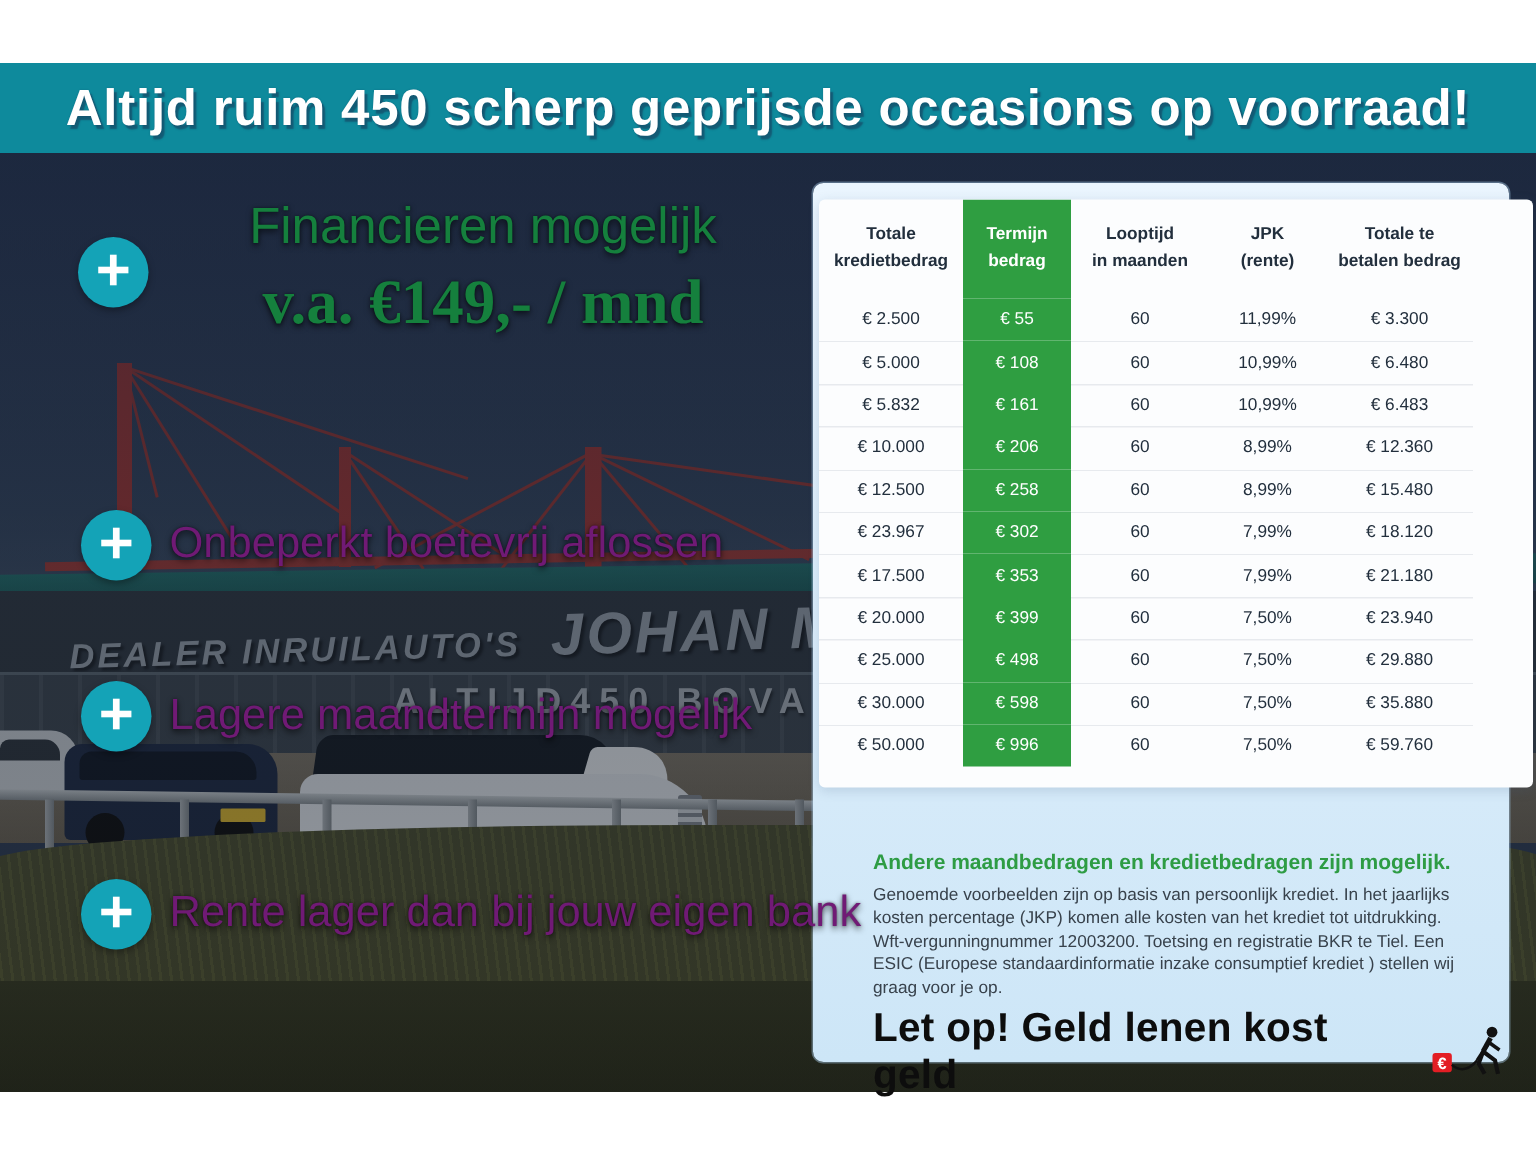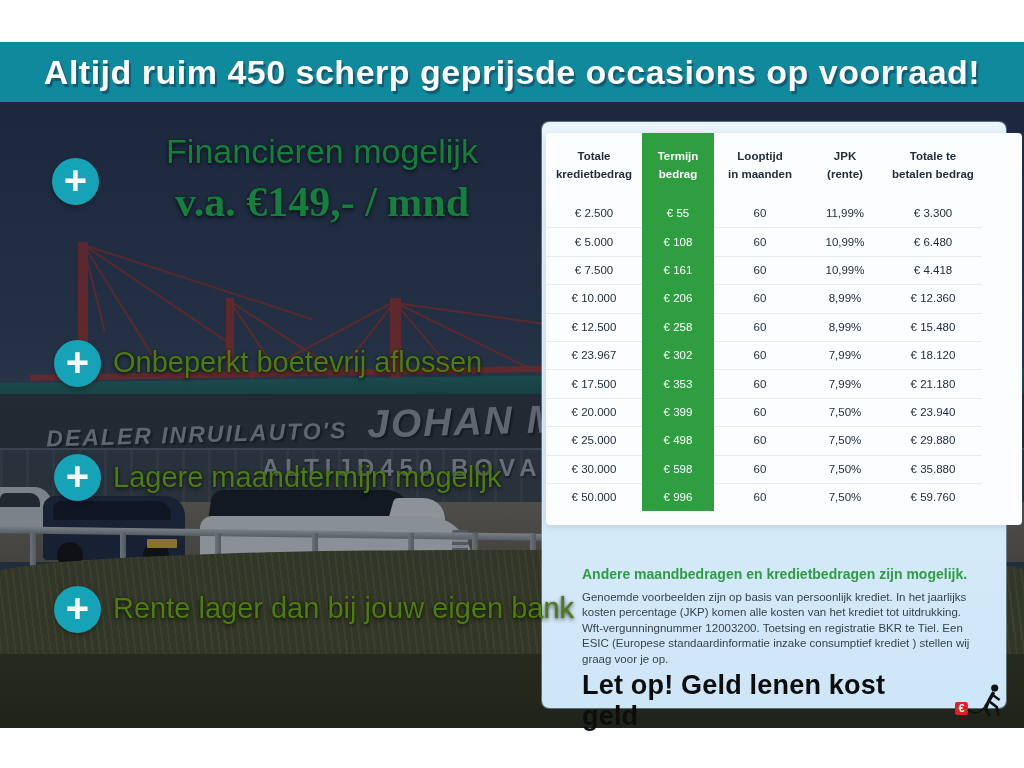--- a/index.html
+++ b/index.html
@@ -54,21 +54,21 @@
   .grass{left:-10px;top:448px;width:1044px;height:190px;background:#474a2c;border-radius:45% 30% 0 0/26px;z-index:7;
     background-image:repeating-linear-gradient(83deg,rgba(110,115,60,.35) 0 2px,rgba(0,0,0,0) 2px 7px);}
   .grass-front{left:0;top:552px;width:1024px;height:80px;background:linear-gradient(180deg,#34371f,#272a18);z-index:8;}
   .photo-overlay{left:0;top:0;width:1024px;height:626px;z-index:9;
     background:linear-gradient(180deg,rgba(22,32,52,.62) 0%,rgba(22,30,44,.46) 45%,rgba(16,20,26,.36) 100%);}
 
   
   .plus{width:47px;height:47px;border-radius:50%;background:#14a3b7;color:#ffffff;display:flex;align-items:center;justify-content:center;
     z-index:30;box-shadow:0 2px 5px rgba(0,0,0,.35);}
   .plus span{font-size:40px;font-weight:800;line-height:1;margin-top:-4px;}
-  .bullet-text{color:#4d7c0f;font-size:29px;font-weight:400;white-space:nowrap;z-index:30;
+  .bullet-text{color:#701a75;font-size:29px;font-weight:400;white-space:nowrap;z-index:30;
     text-shadow:0 2px 4px rgba(0,0,0,.65),0 0 2px rgba(0,0,0,.4);}
   .b1-block{left:104px;top:126px;width:436px;text-align:center;z-index:30;color:#15803d;
     text-shadow:0 2px 4px rgba(0,0,0,.65),0 0 2px rgba(0,0,0,.4);}
   .b1-line1{font-size:34px;font-weight:400;line-height:1.5;}
   .b1-line2{font-size:42px;font-weight:800;line-height:1.2;font-family:Liberation Serif, serif;}
 
   
   .panel{left:542px;top:122px;width:464px;height:586px;border-radius:7px;z-index:20;
     background:linear-gradient(180deg,#eaf5fe 0%,#d9ecfa 55%,#cde6f7 100%);
     box-shadow:0 0 0 1px rgba(160,195,225,.45);}
@@ -220,25 +220,25 @@
             <div class="tcell">€ 3.300</div>
           </div>
           <div class="trow">
             <div class="tcell">€ 5.000</div>
             <div class="tcell green">€ 108</div>
             <div class="tcell">60</div>
             <div class="tcell">10,99%</div>
             <div class="tcell">€ 6.480</div>
           </div>
           <div class="trow">
-            <div class="tcell">€ 7.500</div>
+            <div class="tcell">€ 5.832</div>
             <div class="tcell green">€ 161</div>
             <div class="tcell">60</div>
             <div class="tcell">10,99%</div>
-            <div class="tcell">€ 4.418</div>
+            <div class="tcell">€ 6.483</div>
           </div>
           <div class="trow">
             <div class="tcell">€ 10.000</div>
             <div class="tcell green">€ 206</div>
             <div class="tcell">60</div>
             <div class="tcell">8,99%</div>
             <div class="tcell">€ 12.360</div>
           </div>
           <div class="trow">
             <div class="tcell">€ 12.500</div>

